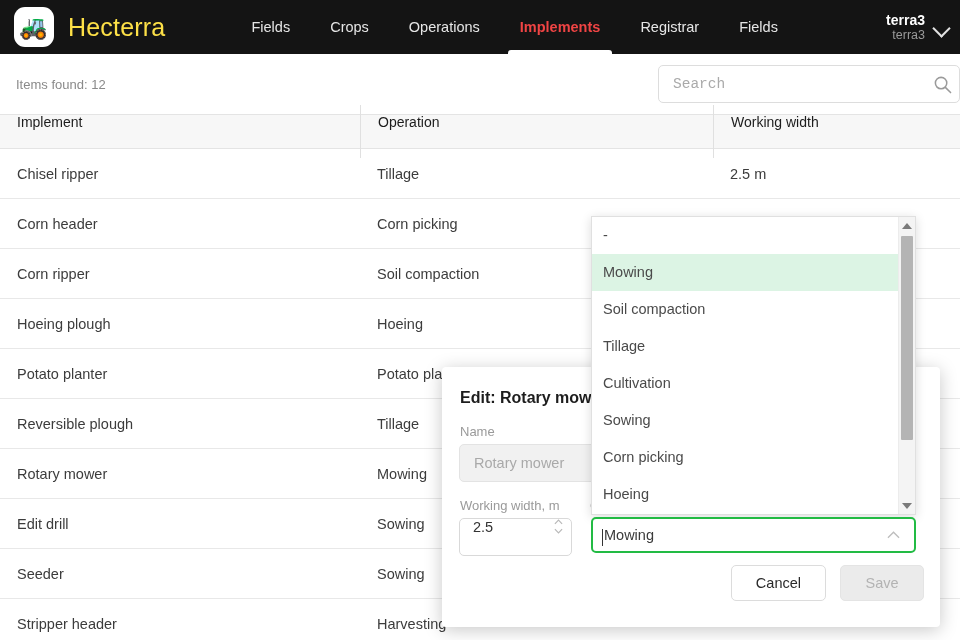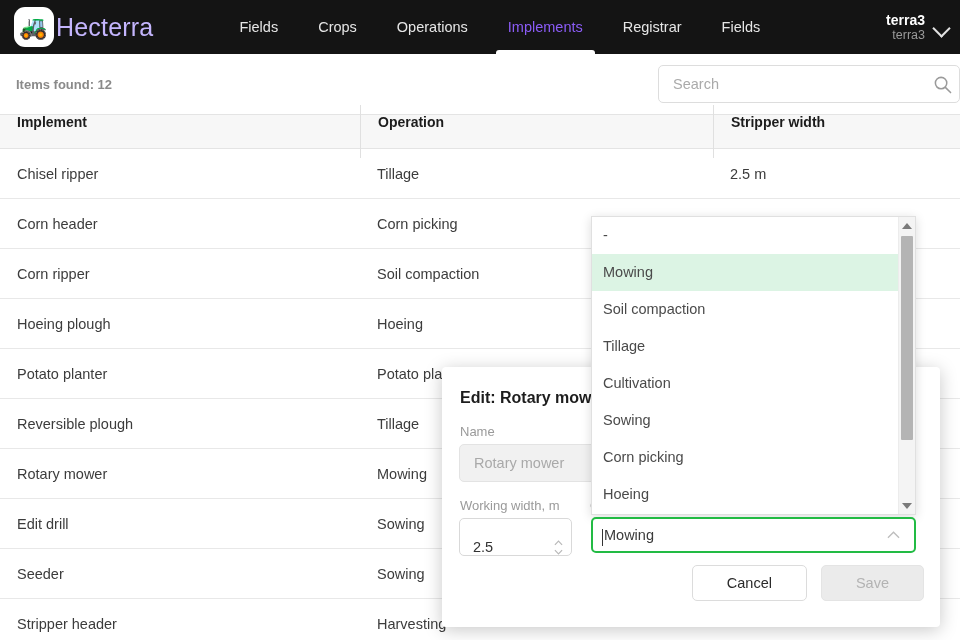--- a/index.html
+++ b/index.html
@@ -21,36 +21,36 @@
   }
   .brand { display: flex; align-items: center; padding-left: 14px; }
   .logo-tile {
     width: 40px; height: 40px; border-radius: 11px;
     background: #ffffff;
     display: flex; align-items: center; justify-content: center;
     font-size: 23px; line-height: 1;
     overflow: hidden;
   }
   .brand-name {
-    color: #c4b5fd; font-size: 25px; font-weight: 400;
-    margin-left: 2px; letter-spacing: .2px;
+    color: #fde047; font-size: 25px; font-weight: 400;
+    margin-left: 14px; letter-spacing: .2px;
   }
   .nav-links {
     display: flex; align-items: stretch; height: 54px;
     margin-left: 66px;
   }
   .nav-link {
     position: relative;
     display: flex; align-items: center;
     padding: 16px 20px;
     color: #e6e6e6; font-size: 14.5px;
     cursor: pointer;
     white-space: nowrap;
   }
-  .nav-link.active { color: #8b5cf6; font-weight: normal; }
+  .nav-link.active { color: #ef4444; font-weight: bold; }
   .nav-link.active::after {
     content: "";
     position: absolute; left: 8px; right: 8px; bottom: -2px;
     height: 6px; background: #ffffff;
     border-radius: 3px 3px 0 0;
   }
   .user-menu {
     position: absolute; right: 12px; top: 0; height: 54px;
     display: flex; align-items: center; cursor: pointer;
   }
@@ -66,47 +66,47 @@
   }
 
   
   .toolbar {
     position: absolute; top: 54px; left: 0;
     width: 960px; height: 60px;
     background: #ffffff;
   }
   .items-found {
     position: absolute; left: 16px; top: 23px;
-    color: #8a8a8a; font-size: 13px; font-weight: bold;
+    color: #8a8a8a; font-size: 13px;
   }
   .search-wrap {
     position: absolute; right: 0px; top: 11px;
     width: 302px; height: 38px;
     border: 1px solid #dddddd; border-radius: 5px;
     background: #fff;
     display: flex; align-items: center;
   }
   .search-input {
     flex: 1; border: none; outline: none;
-    font-family: Liberation Sans, sans-serif; font-size: 14.5px; color: #333;
+    font-family: Liberation Mono, monospace; font-size: 14.5px; color: #333;
     padding-left: 14px; background: transparent;
   }
   .search-input::placeholder { color: #aaaaaa; }
   .search-icon { width: 34px; display: flex; align-items: center; justify-content: center; }
 
   
   .table { position: absolute; top: 114px; left: 0; width: 960px; }
   .thead {
     display: flex; height: 35px; align-items: center;
     background: #f7f7f7;
     border-top: 1px solid #e4e4e4;
     border-bottom: 1px solid #e4e4e4;
   }
   .th {
-    font-size: 14px; font-weight: bold; color: #1c1c1c;
+    font-size: 14px; font-weight: normal; color: #1c1c1c;
     padding-left: 17px; height: 53px; line-height: 35px;
   }
   .th.c2, .th.c3 { border-left: 1px solid #e0e0e0; }
   .c1 { width: 360px; }
   .c2 { width: 353px; }
   .c3 { width: 247px; }
   .trow {
     display: flex; height: 50px; align-items: center;
     border-bottom: 1px solid #e8e8e8;
   }
@@ -138,38 +138,38 @@
     position: absolute; left: 17px; top: 77px;
     width: 224px; height: 38px;
     background: #f1f1f1; border: 1px solid #e3e3e3; border-radius: 5px;
     color: #a9a9a9; font-size: 14.5px; font-family: inherit;
     padding-left: 14px; outline: none;
   }
   .inp-width-wrap {
     position: absolute; left: 17px; top: 151px;
     width: 113px; height: 38px;
     border: 1px solid #d9d9d9; border-radius: 5px;
-    background: #fff; display: flex; align-items: flex-end;
+    background: #fff; display: flex; align-items: flex-start;
   }
   .inp-width {
     flex: 1; width: 100%; border: none; outline: none;
     font-family: inherit; font-size: 14.5px; color: #333;
     padding-left: 13px; background: transparent;
   }
   .spinner {
     width: 26px; display: flex; flex-direction: column;
     align-items: center; justify-content: center; gap: 3px;
     color: #b6b6b6;
   }
   .modal-actions {
     position: absolute; right: 16px; top: 198px;
     display: flex; gap: 14px;
   }
   .btn {
-    height: 36px; min-width: 84px; padding: 0 34px;
+    height: 36px; min-width: 84px; padding: 0 24px;
     border-radius: 5px; font-family: inherit; font-size: 14.5px;
     cursor: pointer;
   }
   .btn-cancel { background: #ffffff; border: 1px solid #dcdcdc; color: #2b2b2b; }
   .btn-save   { background: #ebebeb; border: 1px solid #e4e4e4; color: #b3b3b3; cursor: default; }
 
   
   .select-control {
     position: absolute; left: 591px; top: 517px;
     width: 325px; height: 36px;
@@ -271,21 +271,21 @@
         <line x1="13" y1="13" x2="18.5" y2="18.5" stroke-linecap="round"></line>
       </svg>
     </div>
   </div>
 </div>
 
 <div class="table">
   <div class="thead">
     <div class="th c1">Implement</div>
     <div class="th c2">Operation</div>
-    <div class="th c3">Stripper width</div>
+    <div class="th c3">Working width</div>
   </div>
   <div id="tbody">
       <div class="trow">
         <div class="td c1">Chisel ripper</div>
         <div class="td c2">Tillage</div>
         <div class="td c3">2.5 m</div>
       </div>
       <div class="trow">
         <div class="td c1">Corn header</div>
         <div class="td c2">Corn picking</div>

